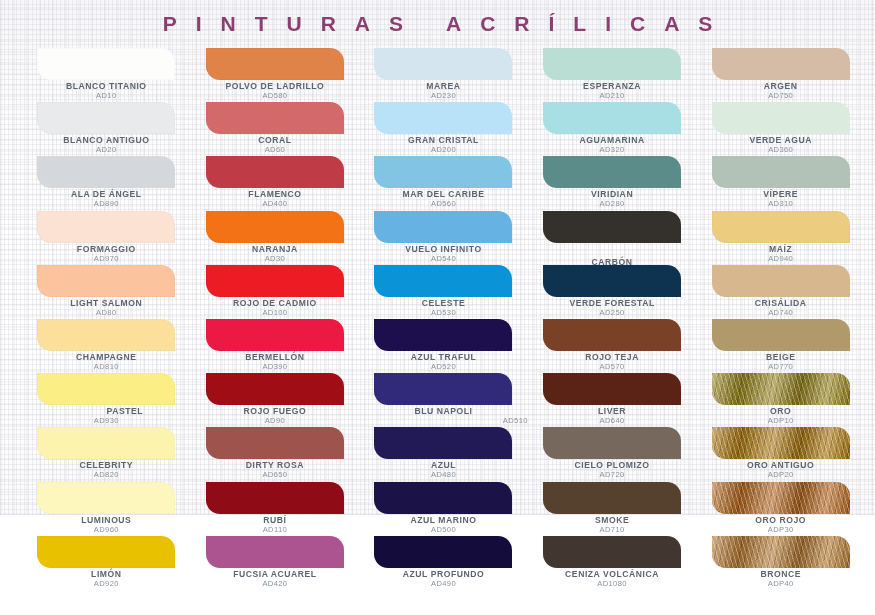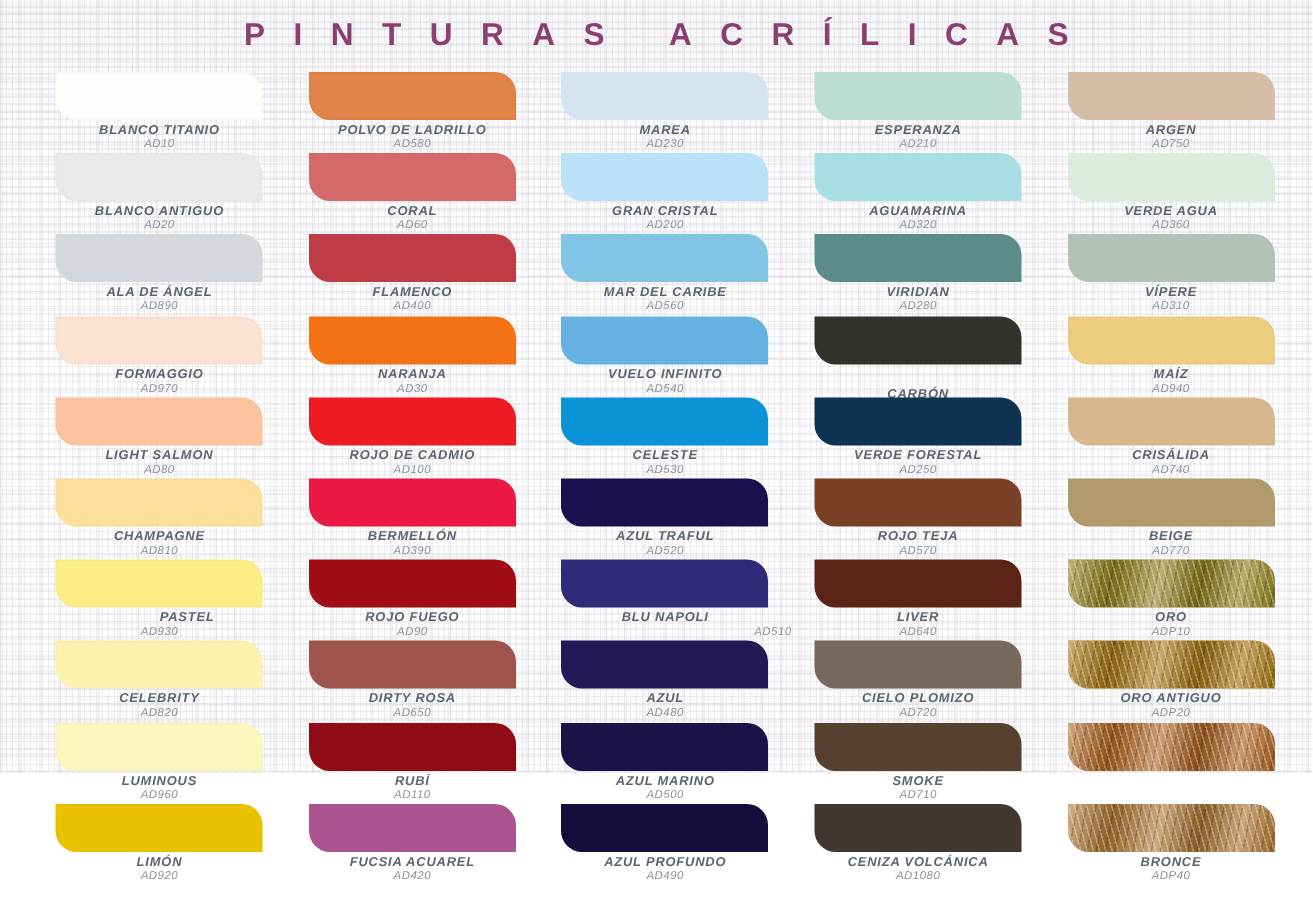--- a/index.html
+++ b/index.html
@@ -64,21 +64,20 @@
     padding: 0 10px 0 22px;
     box-sizing: border-box;
     position: relative;
     z-index: 2;
   }
   .column {
     flex: 1 1 0;
     display: flex;
     flex-direction: column;
     min-width: 0;
-    font-style: italic;
   }
   .swatch-cell {
     height: 54.2px;
     position: relative;
     box-sizing: border-box;
   }
   .chip {
     height: 32px;
     width: 138px;
     margin: 0 auto;
@@ -478,20 +477,24 @@
         </div>
         <div class="swatch-cell">
           <div class="chip metallic" style="background: rgb(168, 117, 15);"></div>
           <div class="labels">
             <div class="name" style="color: rgb(91, 100, 112);">ORO ANTIGUO</div>
             <div class="code" style="color: rgb(138, 146, 156);">ADP20</div>
           </div>
         </div>
         <div class="swatch-cell">
           <div class="chip metallic" style="background: rgb(176, 100, 29);"></div>
+          <div class="labels">
+            <div class="name" style="color: rgb(91, 100, 112);">ORO ROJO</div>
+            <div class="code" style="color: rgb(138, 146, 156);">ADP30</div>
+          </div>
         </div>
         <div class="swatch-cell">
           <div class="chip metallic" style="background: rgb(176, 118, 47);"></div>
           <div class="labels">
             <div class="name" style="color: rgb(91, 100, 112);">BRONCE</div>
             <div class="code" style="color: rgb(138, 146, 156);">ADP40</div>
           </div>
         </div>
       </div>
     </div>

